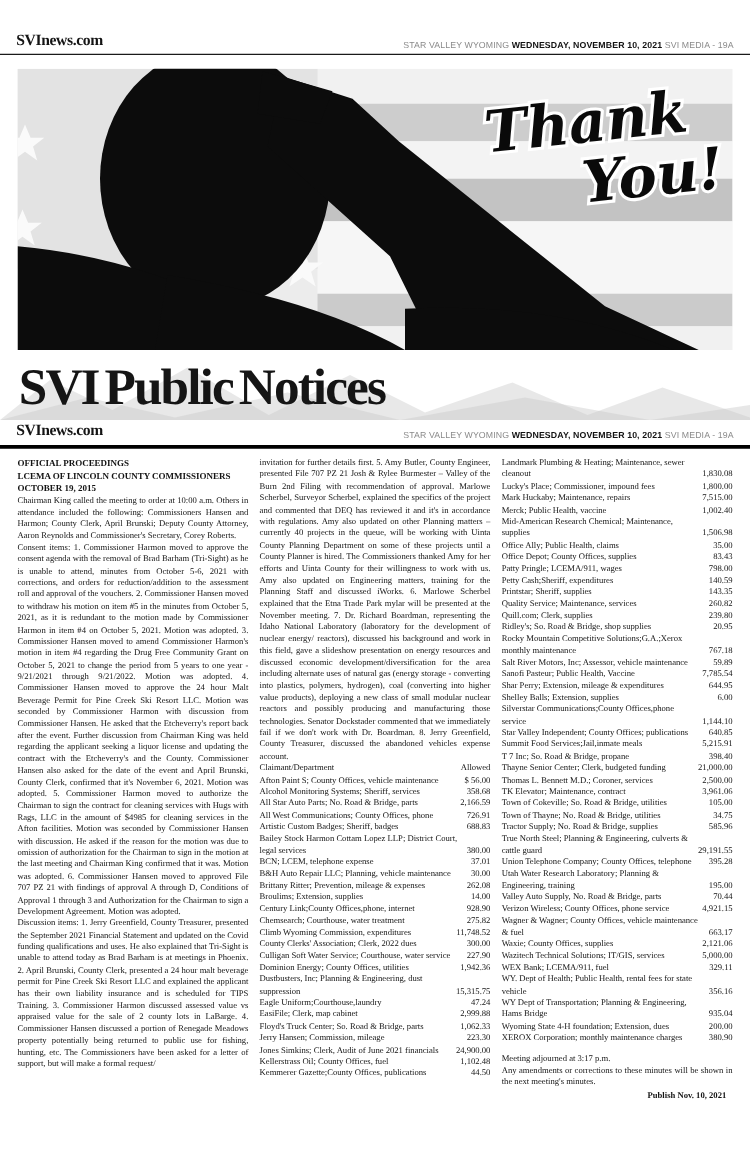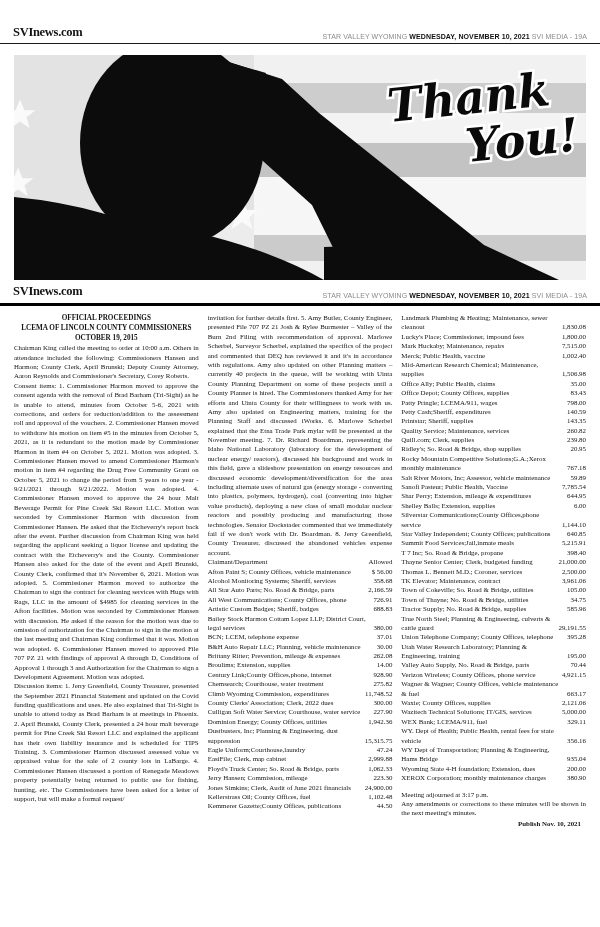--- a/index.html
+++ b/index.html
@@ -13,21 +13,21 @@
   .hero{margin:11px 14px 4px;height:225px;}
   .hero svg{display:block;}
   .titleblock{position:relative;height:52px;margin:2px 0 0;}
   .mountains{position:absolute;left:0;top:0;width:100%;height:100%;}
   .pagetitle{position:relative;margin:0;padding:2px 0 0 15px;font-size:41px;line-height:46px;font-weight:bold;
     letter-spacing:-1.5px;word-spacing:-4px;color:#151515;font-family:"Liberation Serif",serif;}
   .midbar{border-bottom:3px solid #000;padding-bottom:4px;margin-top:1px;}
   .cols{display:flex;gap:9px;padding:7px 14px 0;height:566px;overflow:hidden;}
   .col{flex:1;min-width:0;font-size:6.9px;line-height:1.36;text-align:justify;}
   .col p{margin:0;}
-  .nh{text-align:center;font-weight:bold;font-size:7.2px;line-height:1.4;}
+  .nh{font-weight:bold;font-size:7.2px;line-height:1.4;}
   .claims{margin:0;}
   .claim{display:flex;align-items:flex-end;}
   .claim .cn{flex:1;text-align:left;}
   .claim .ca{white-space:nowrap;padding-left:4px;}
   .claim.hdr .cn, .claim.hdr .ca{font-weight:normal;}
   .closing{margin-top:7px;}
   .pub{font-weight:bold;text-align:right;padding-right:5px;margin-top:1px;}
 </style>
 </head>
 <body>
@@ -69,20 +69,27 @@
         <path d="M196,2 L252,18 L242,44 L192,36 Z"></path>
         <path d="M310,192 Q430,186 525,225 L310,225 Z"></path>
       </g>
       <g transform="rotate(-6 480 60)" font-family="'DejaVu Serif',serif" font-style="italic" font-weight="bold" fill="#0a0a0a" stroke="#ffffff" stroke-width="5" paint-order="stroke" text-anchor="end">
         <text x="538" y="56" font-size="46">Thank</text>
         <text x="562" y="104" font-size="46">You!</text>
       </g>
     </svg>
   </div>
 
+  <div class="titleblock">
+    <svg class="mountains" viewBox="0 0 600 52" preserveAspectRatio="none">
+      <polygon points="0,52 40,20 90,44 150,10 215,48 280,16 340,46 410,22 470,48 530,26 600,50 600,52" fill="#d6d6d6" opacity="0.55"></polygon>
+      <polygon points="0,52 70,34 140,50 230,30 320,52 420,34 520,52 600,40 600,52" fill="#c9c9c9" opacity="0.45"></polygon>
+    </svg>
+    <h1 class="pagetitle">SVI Public Notices</h1>
+  </div>
 
   <div class="bar midbar">
     <span class="site">SVInews.com</span>
     <span class="mast"><span>STAR VALLEY WYOMING </span><b>WEDNESDAY, NOVEMBER 10, 2021</b><span> SVI MEDIA - 19A</span></span>
   </div>
 
   <div class="cols">
 
     <div class="col">
       <div class="nh">OFFICIAL PROCEEDINGS</div>

